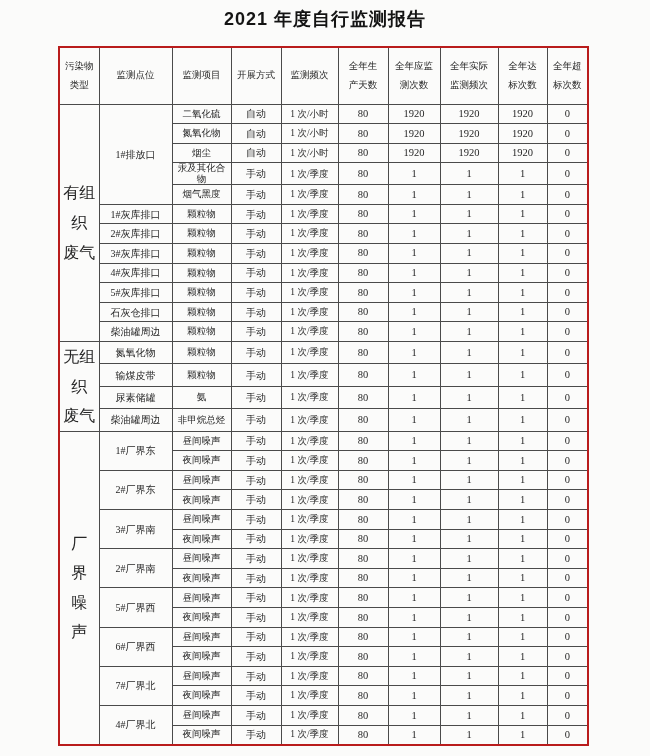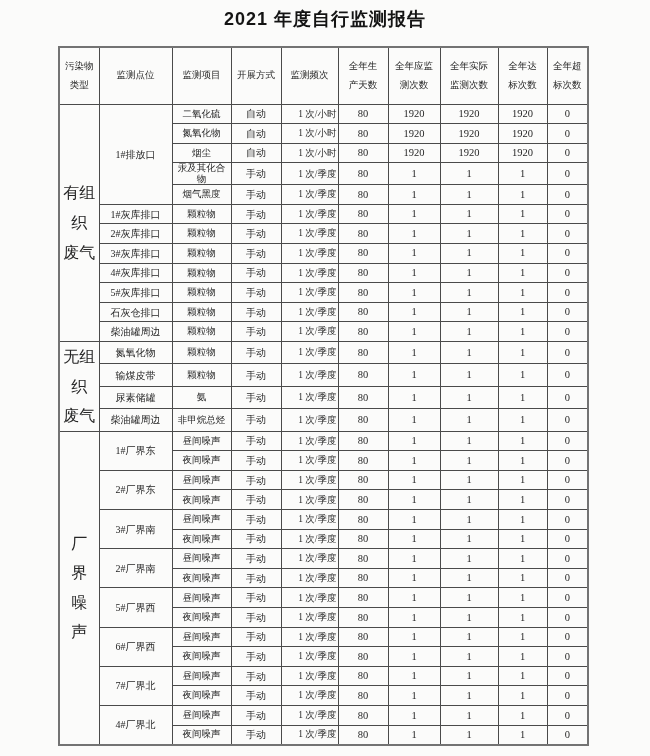--- a/index.html
+++ b/index.html
@@ -27,21 +27,21 @@
     font-size: 18px;
     letter-spacing: 1px;
     color: #141414;
   }
   table.report {
     position: absolute;
     left: 58px; top: 46px;
     width: 529px;
     border-collapse: collapse;
     table-layout: fixed;
-    border: 2px solid #737373;
+    border: 2px solid #b91c1c;
   }
   .report th, .report td {
     border: 1px solid #4a4a4a;
     padding: 0 1px;
     text-align: center;
     vertical-align: middle;
     color: #262626;
     font-weight: normal;
     overflow: hidden;
   }
@@ -56,21 +56,21 @@
     font-size: 10px;
     line-height: 1.1;
   }
   .report td.category {
     font-size: 16px;
     line-height: 1.85;
     white-space: pre-line;
   }
   .report td.point { font-size: 10px; }
   .report td.c0 { font-size: 9.5px; text-align: center; }           
-  .report td.c2 { font-size: 9.5px; text-align: right; }           
+  .report td.c2 { font-size: 9.5px; }           
   .report td.c3, .report td.c4, .report td.c5,
   .report td.c6, .report td.c7 { font-size: 10.5px; } 
 </style>
 </head>
 <body>
 
 <div class="page">
   <h1 class="title">2021 年度自行监测报告</h1>
 
   <table class="report">
@@ -92,21 +92,21 @@
 类型</th>
           <th>监测点位</th>
           <th>监测项目</th>
           <th>开展方式</th>
           <th>监测频次</th>
           <th>全年生
 产天数</th>
           <th>全年应监
 测次数</th>
           <th>全年实际
-监测次数</th>
+监测频次</th>
           <th>全年达
 标次数</th>
           <th>全年超
 标次数</th>
         </tr>
       </thead>
     <tbody>
         <tr>
           <td rowspan="12" class="category">有组织
 废气</td>

